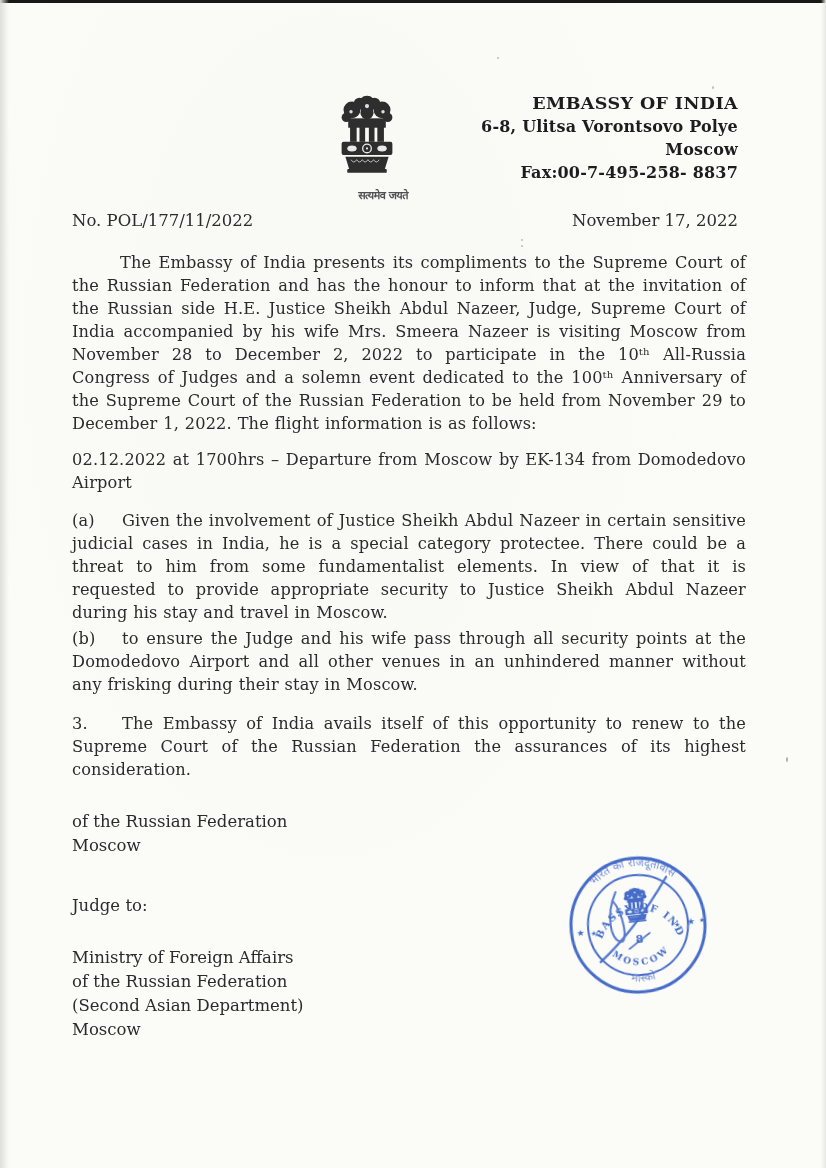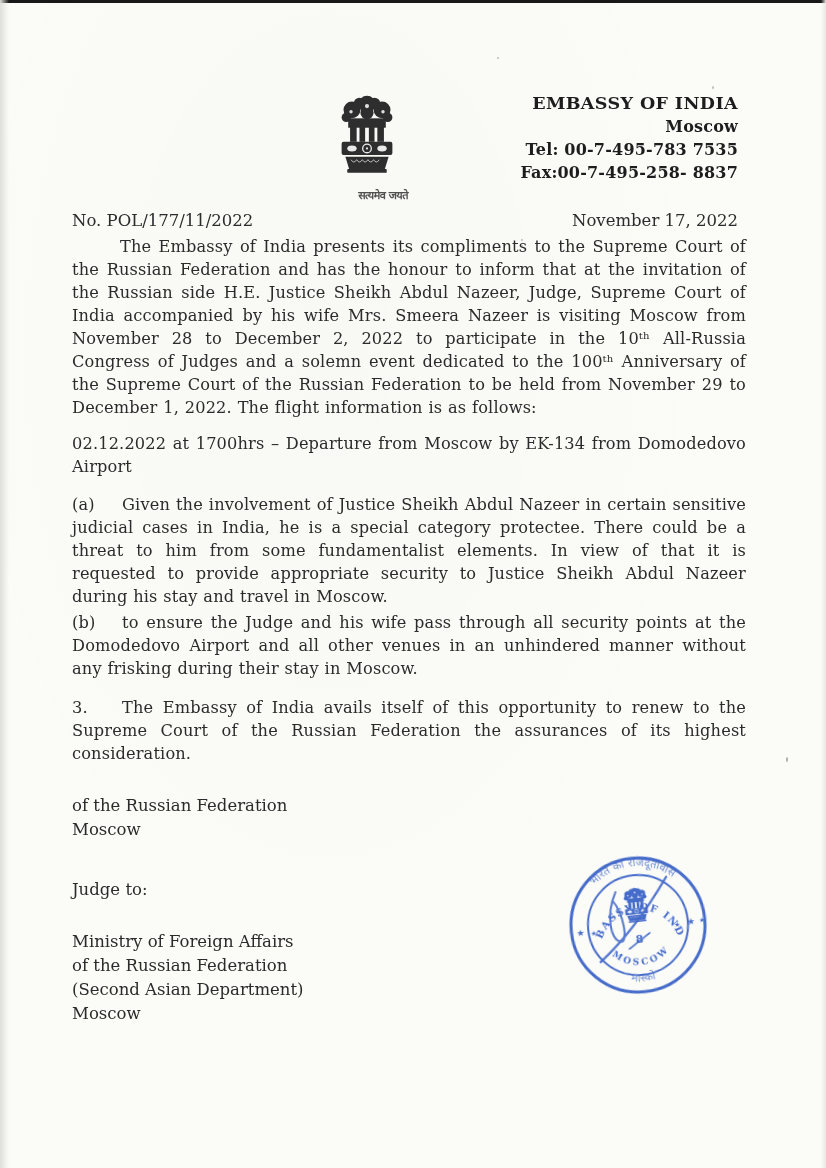--- a/index.html
+++ b/index.html
@@ -37,21 +37,21 @@
   .lh-line{font-size:16px;line-height:23px;letter-spacing:.2px;}
 
   
   .refline{display:flex;justify-content:space-between;margin-top:9px;
     font-size:16.5px;padding-right:8px;}
 
   
   .para{margin:0;font-size:16.2px;line-height:23px;text-align:justify;
     letter-spacing:.15px;word-spacing:.5px;color:#2b2b2b;}
   .indent{text-indent:48px;}
-  .p1{margin-top:5px;}
+  .p1{margin-top:21px;}
   .pflight{margin-top:13px;}
   .p2{margin-top:25px;}
   .pa{margin-top:15px;}
   .pb{margin-top:3px;}
   .p3{margin-top:16px;}
   .plabel{display:inline-block;min-width:50px;text-indent:0;}
 
   .addr-block{font-size:16.5px;line-height:24px;color:#2b2b2b;}
   .addressee{margin-top:29px;}
   .copyto{margin-top:38px;font-size:16.5px;}
@@ -115,22 +115,22 @@
 
   <header class="letterhead">
     <div class="emblem-wrap">
       <svg class="emblem-svg" width="62" height="94" viewBox="0 0 64 100">
         <use href="#lion-capital"></use>
       </svg>
       <div class="motto">सत्यमेव जयते</div>
     </div>
     <div class="lh-text">
       <div class="org">EMBASSY OF INDIA</div>
+      <div class="lh-line">6-8, Ulitsa Vorontsovo Polye</div>
       <div class="lh-line">Moscow</div>
-      <div class="lh-line">Tel: 00-7-495-783 7535</div>
       <div class="lh-line">Fax:00-7-495-258- 8837</div>
     </div>
   </header>
 
   <div class="refline">
     <span>No. POL/177/11/2022</span>
     <span>November 17, 2022</span>
   </div>
 
   <p class="para indent p1">The Embassy of India presents its compliments to the Supreme Court of the Russian Federation and has the honour to inform that at the invitation of the Russian side H.E. Justice Sheikh Abdul Nazeer, Judge, Supreme Court of India accompanied by his wife Mrs. Smeera Nazeer is visiting Moscow from November 28 to December 2, 2022 to participate in the 10ᵗʰ All-Russia Congress of Judges and a solemn event dedicated to the 100ᵗʰ Anniversary of the Supreme Court of the Russian Federation to be held from November 29 to December 1, 2022. The flight information is as follows:</p>

